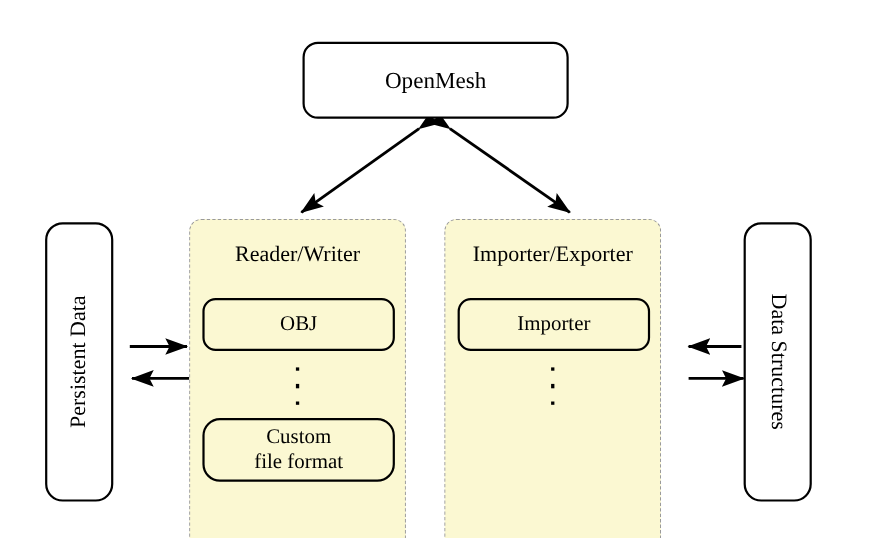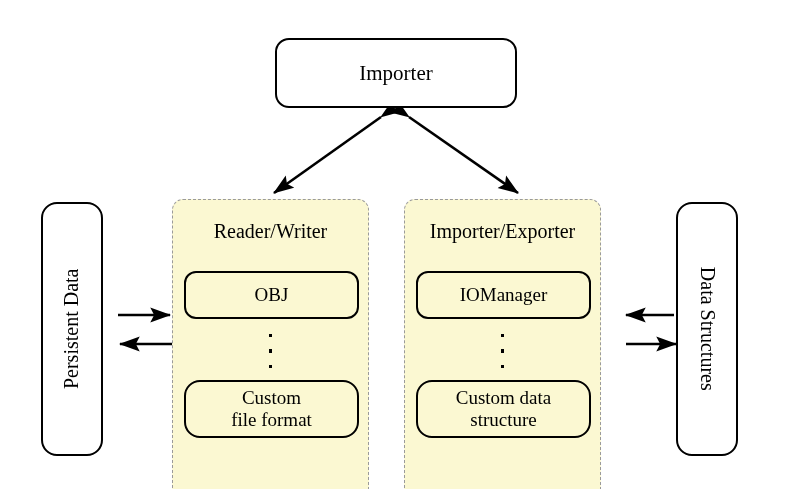--- a/index.html
+++ b/index.html
@@ -173,21 +173,21 @@
     <line x1="118" y1="315" x2="170" y2="315" stroke="#000000" stroke-width="2.6" marker-end="url(#ah)"></line>
 
     <line x1="172" y1="344" x2="120" y2="344" stroke="#000000" stroke-width="2.6" marker-end="url(#ah)"></line>
 
     <line x1="674" y1="315" x2="626" y2="315" stroke="#000000" stroke-width="2.6" marker-end="url(#ah)"></line>
 
     <line x1="626" y1="344" x2="676" y2="344" stroke="#000000" stroke-width="2.6" marker-end="url(#ah)"></line>
   </svg>
 
   <div class="node io-manager">
-    <span>Importer</span>
+    <span>OpenMesh</span>
   </div>
 
   <div class="node side-box side-left">
     <span class="vtext">Persistent Data</span>
   </div>
 
   <div class="node side-box side-right">
     <span class="vtext">Data Structures</span>
   </div>
 
@@ -206,27 +206,24 @@
 
     <div class="inner-box inner-bottom">
       <span>Custom<br>file format</span>
     </div>
   </div>
 
   <div class="panel panel-right">
     <div class="panel-title">Importer/Exporter</div>
 
     <div class="inner-box inner-top">
-      <span>IOManager</span>
+      <span>Importer</span>
     </div>
 
     <div class="vdots">
       <i></i>
         <i></i>
         <i></i>
     </div>
 
-    <div class="inner-box inner-bottom">
-      <span>Custom data<br>structure</span>
-    </div>
   </div>
 
 </div>
 
 </body></html>

